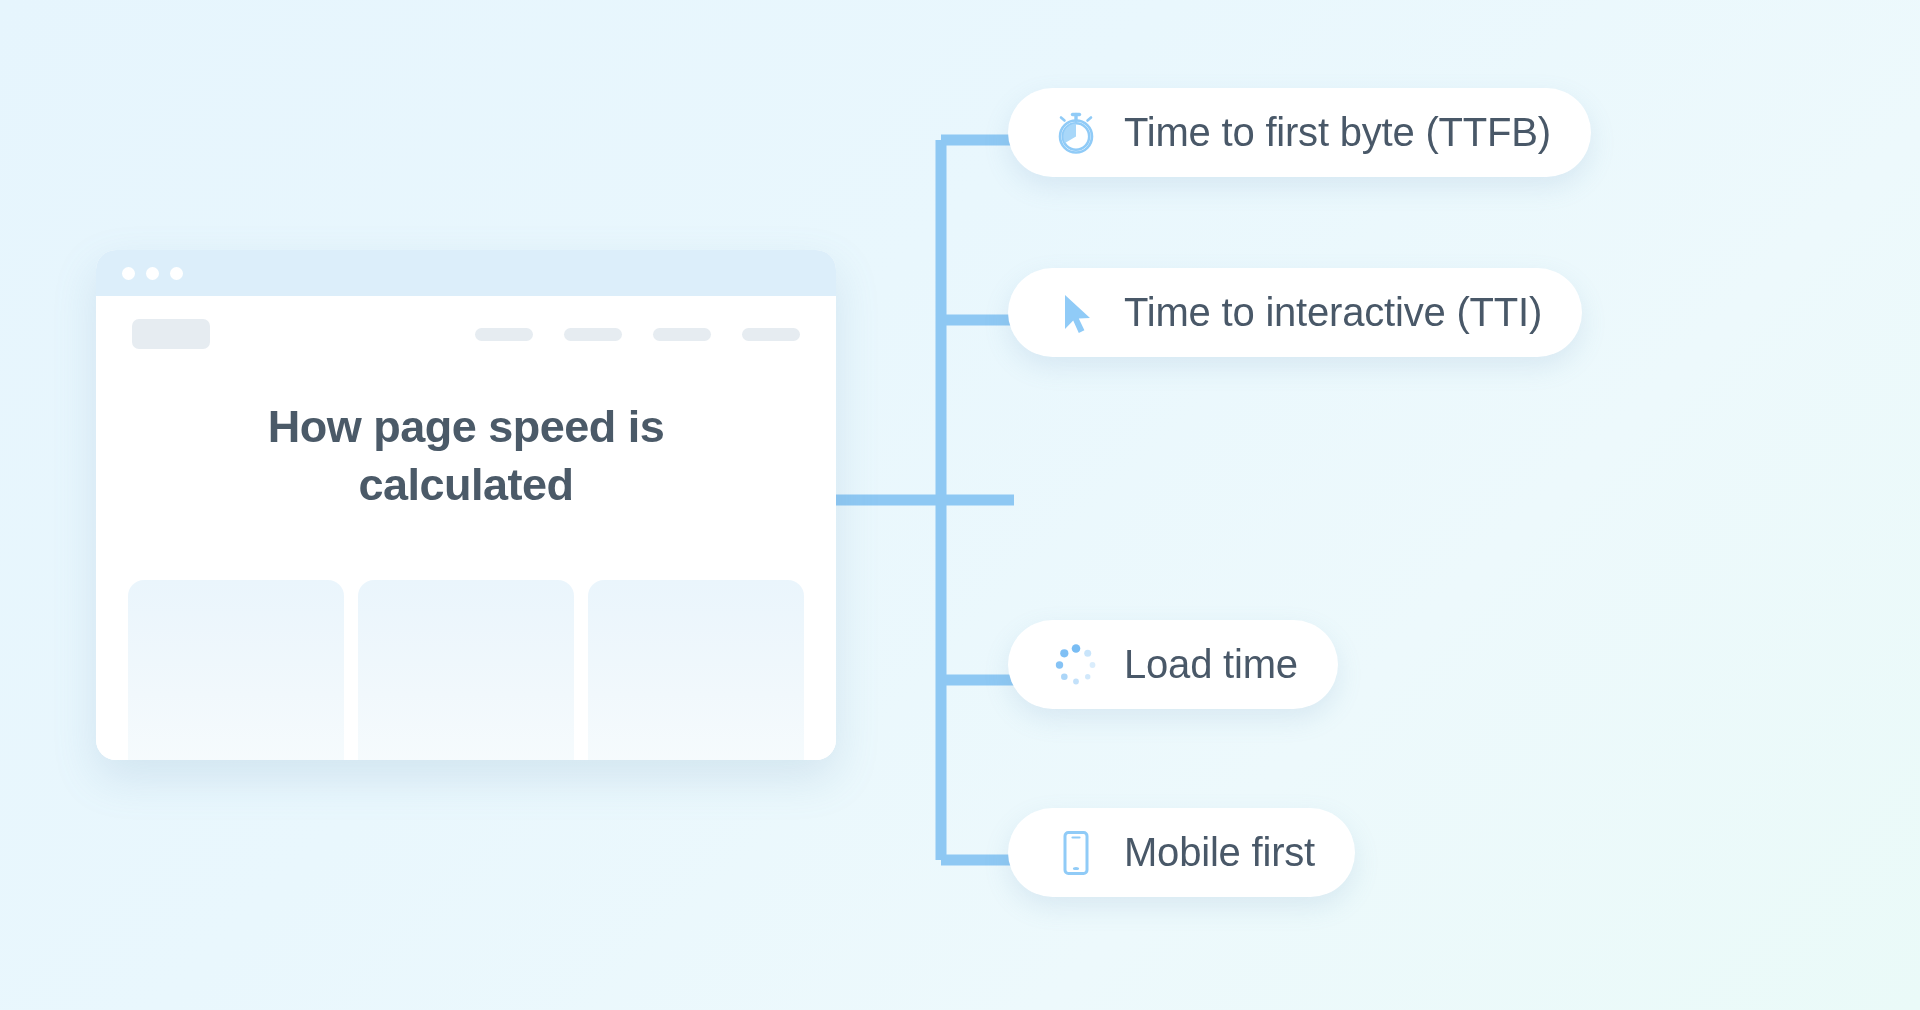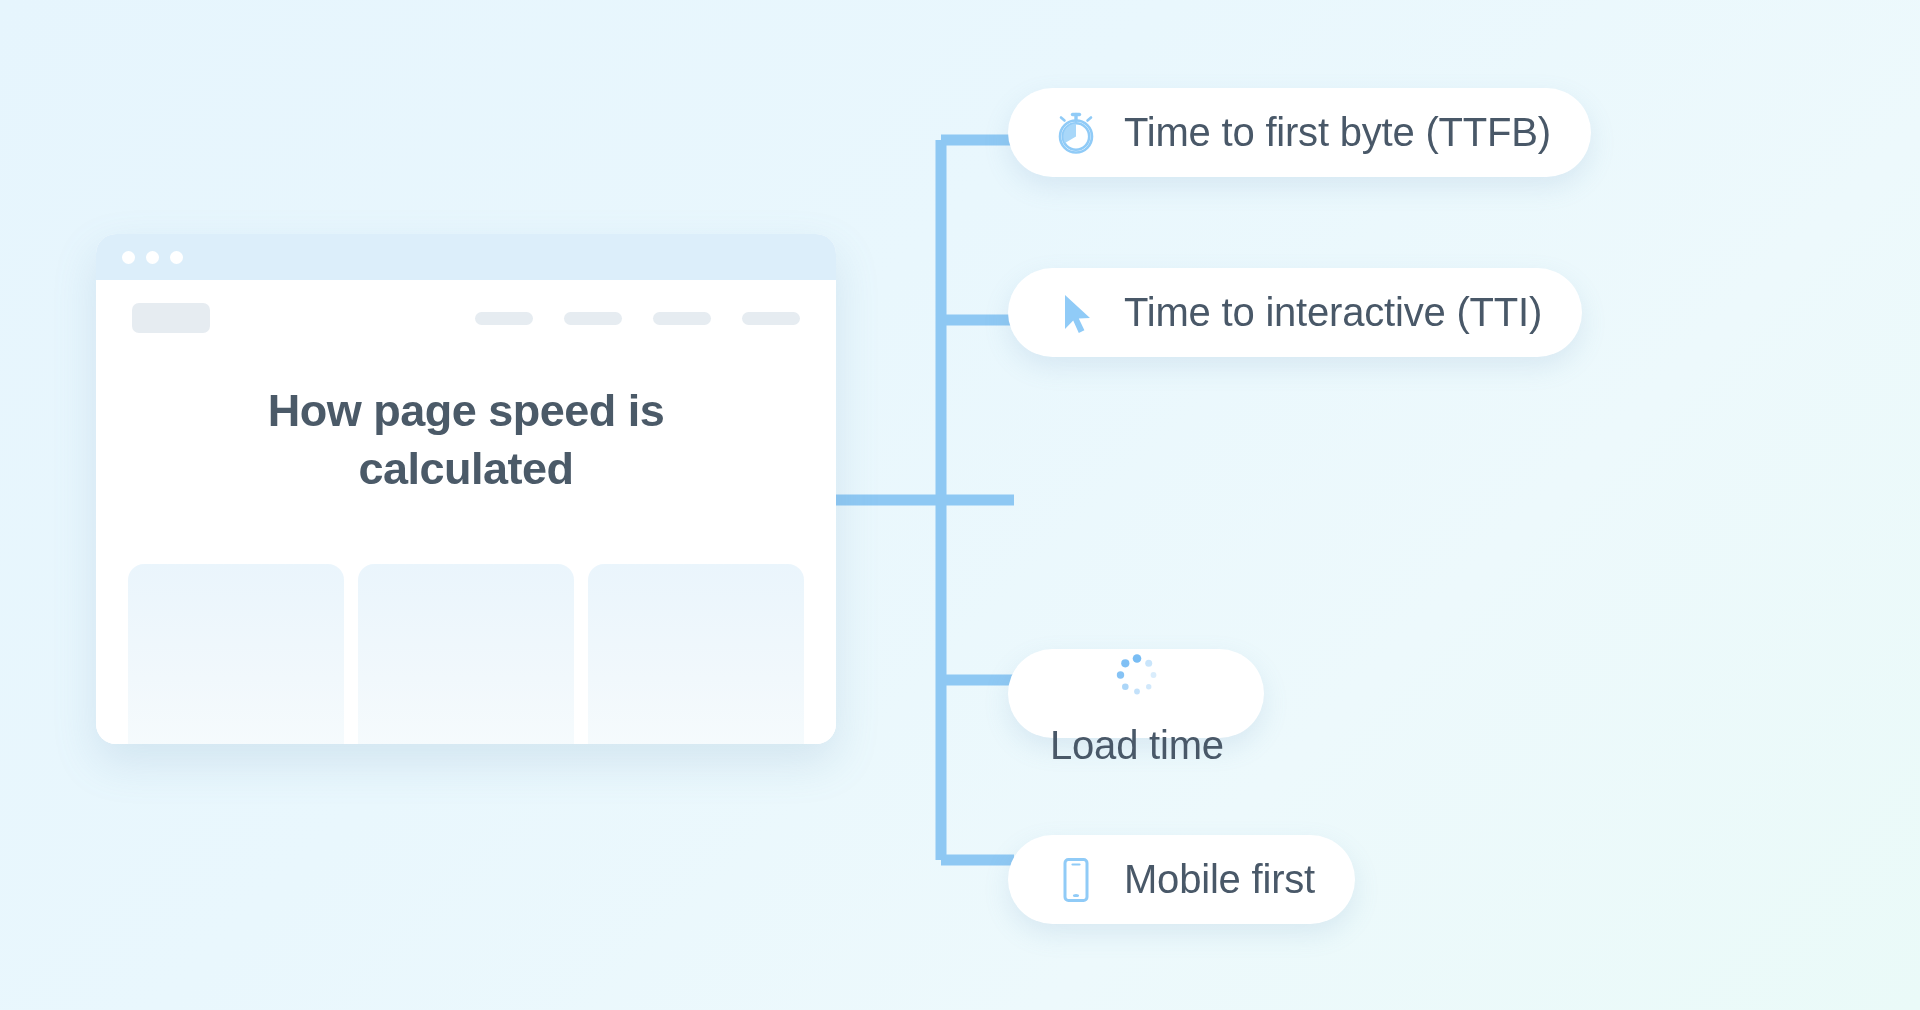--- a/index.html
+++ b/index.html
@@ -20,21 +20,21 @@
   
   .stage {
     position: absolute;
     inset: 0;
   }
 
   
   .browser {
     position: absolute;
     left: 96px;
-    top: 234px;
+    top: 250px;
     width: 740px;
     height: 510px;
     border-radius: 20px;
     background: #ffffff;
     box-shadow: 0 18px 44px rgba(104, 150, 185, 0.18);
     overflow: hidden;
   }
 
   .browser-titlebar {
     height: 46px;
@@ -165,22 +165,22 @@
     align-items: center;
     justify-content: center;
   }
 
   .item-icon svg { display: block; overflow: visible; }
 
   
   .pos-0 { top: 88px; }
   .pos-1 { top: 268px; }
   .pos-2 { top: 448px; }
-  .pos-3 { top: 649px; flex-direction: column; }
-  .pos-4 { top: 835px; }
+  .pos-3 { top: 620px; }
+  .pos-4 { top: 808px; }
 </style>
 </head>
 <body>
 
 <div class="stage">
 
   <svg class="connectors" viewBox="0 0 1920 1010" xmlns="http://www.w3.org/2000/svg">
     <g stroke="#8ec8f3" stroke-width="11" fill="none" stroke-linecap="butt">
 
       <line x1="941" y1="140" x2="941" y2="860"></line>

